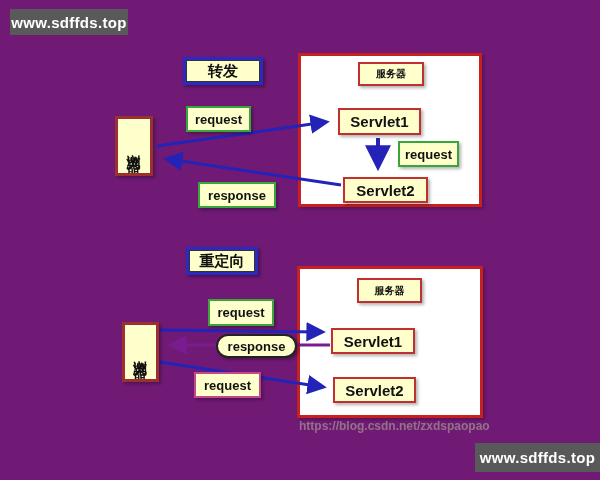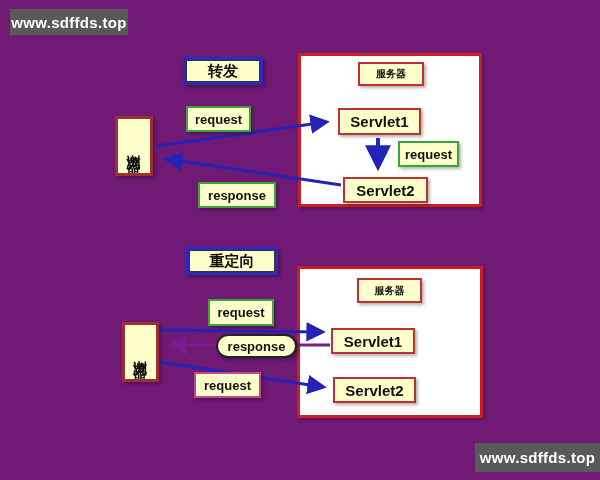--- a/index.html
+++ b/index.html
@@ -97,32 +97,33 @@
   <div class="abs redbox" style="left:338px;top:108px;width:83px;height:27px;">Servlet1</div>
 
   <div class="abs greenbox" style="left:398px;top:141px;width:61px;height:26px;">request</div>
 
   <div class="abs redbox" style="left:343px;top:177px;width:85px;height:26px;">Servlet2</div>
 
   <div class="abs greenbox" style="left:186px;top:106px;width:65px;height:26px;">request</div>
 
   <div class="abs greenbox" style="left:198px;top:182px;width:78px;height:26px;">response</div>
 
-  <div class="abs titlebox" style="left:186px;top:247px;width:92px;height:28px;">重定向</div>
+  <div class="abs titlebox" style="left:186px;top:247px;width:72px;height:28px;">重定向</div>
 
   <div class="abs browserbox" style="left:122px;top:322px;width:37px;height:60px;">浏览器</div>
 
   <div class="abs redbox cnlabel" style="left:357px;top:278px;width:65px;height:25px;">服务器</div>
 
   <div class="abs redbox" style="left:331px;top:328px;width:84px;height:26px;">Servlet1</div>
 
   <div class="abs redbox" style="left:333px;top:377px;width:83px;height:26px;">Servlet2</div>
 
   <div class="abs greenbox" style="left:208px;top:299px;width:66px;height:27px;">request</div>
 
   <div class="abs stadiumbox" style="left:216px;top:334px;width:81px;height:24px;">response</div>
 
   <div class="abs magentabox" style="left:194px;top:372px;width:67px;height:26px;">request</div>
 
+  <div class="abs watermark-url" style="left:299px;top:419px;">https://blog.csdn.net/zxdspaopao</div>
 
   <div class="abs banner" style="left:475px;top:443px;width:125px;height:29px;">www.sdffds.top</div>
 
 </div>
 
 </body></html>

